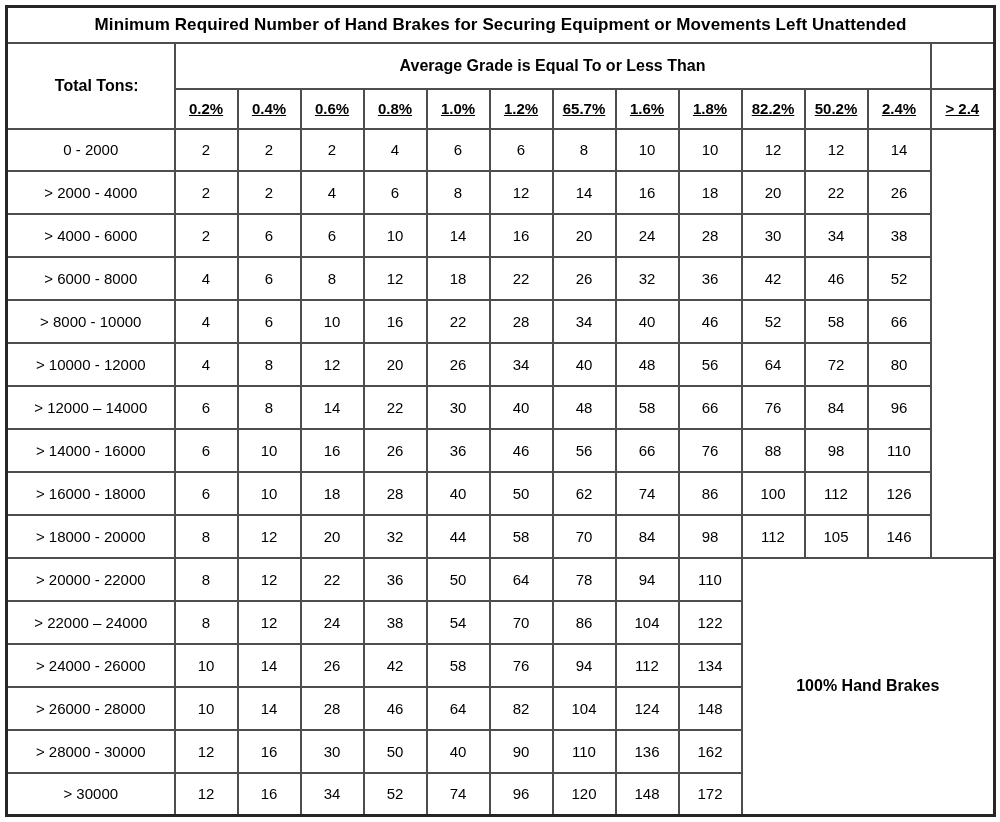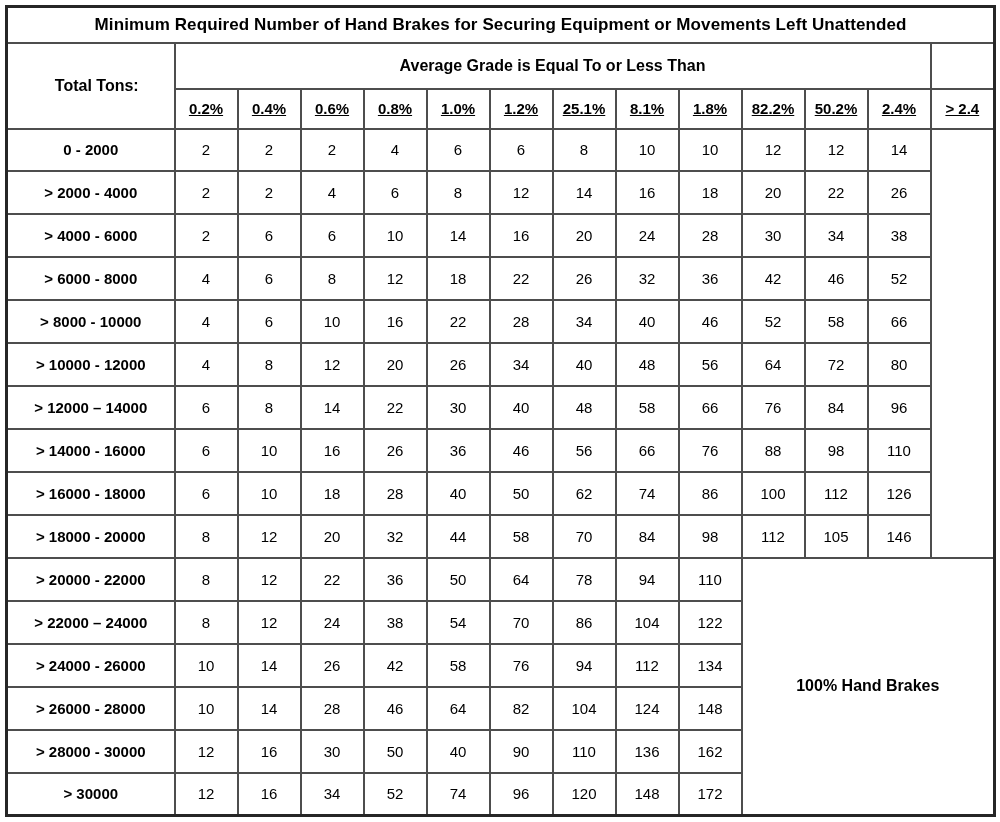--- a/index.html
+++ b/index.html
@@ -60,21 +60,21 @@
   }
   .pct {
     height: 40px;
     font-size: 15px;
     font-weight: bold;
     text-decoration: underline;
   }
   tbody tr { height: 42px; }
   .row-label {
     font-size: 15px;
-    font-weight: bold;
+    font-weight: normal;
   }
   .val {
     font-size: 15px;
     font-weight: normal;
   }
   .hand-brakes {
     font-size: 16px;
     font-weight: bold;
   }
 </style>
@@ -108,22 +108,22 @@
         <th class="grade-group" colspan="12">Average Grade is Equal To or Less Than</th>
         <th></th>
       </tr>
       <tr>
           <th class="pct">0.2%</th>
           <th class="pct">0.4%</th>
           <th class="pct">0.6%</th>
           <th class="pct">0.8%</th>
           <th class="pct">1.0%</th>
           <th class="pct">1.2%</th>
-          <th class="pct">25.1%</th>
-          <th class="pct">8.1%</th>
+          <th class="pct">65.7%</th>
+          <th class="pct">1.6%</th>
           <th class="pct">1.8%</th>
           <th class="pct">82.2%</th>
           <th class="pct">50.2%</th>
           <th class="pct">2.4%</th>
           <th class="pct">&gt; 2.4</th>
         </tr>
     </thead>
     <tbody>
         <tr>
           <th class="row-label">0 - 2000</th>

